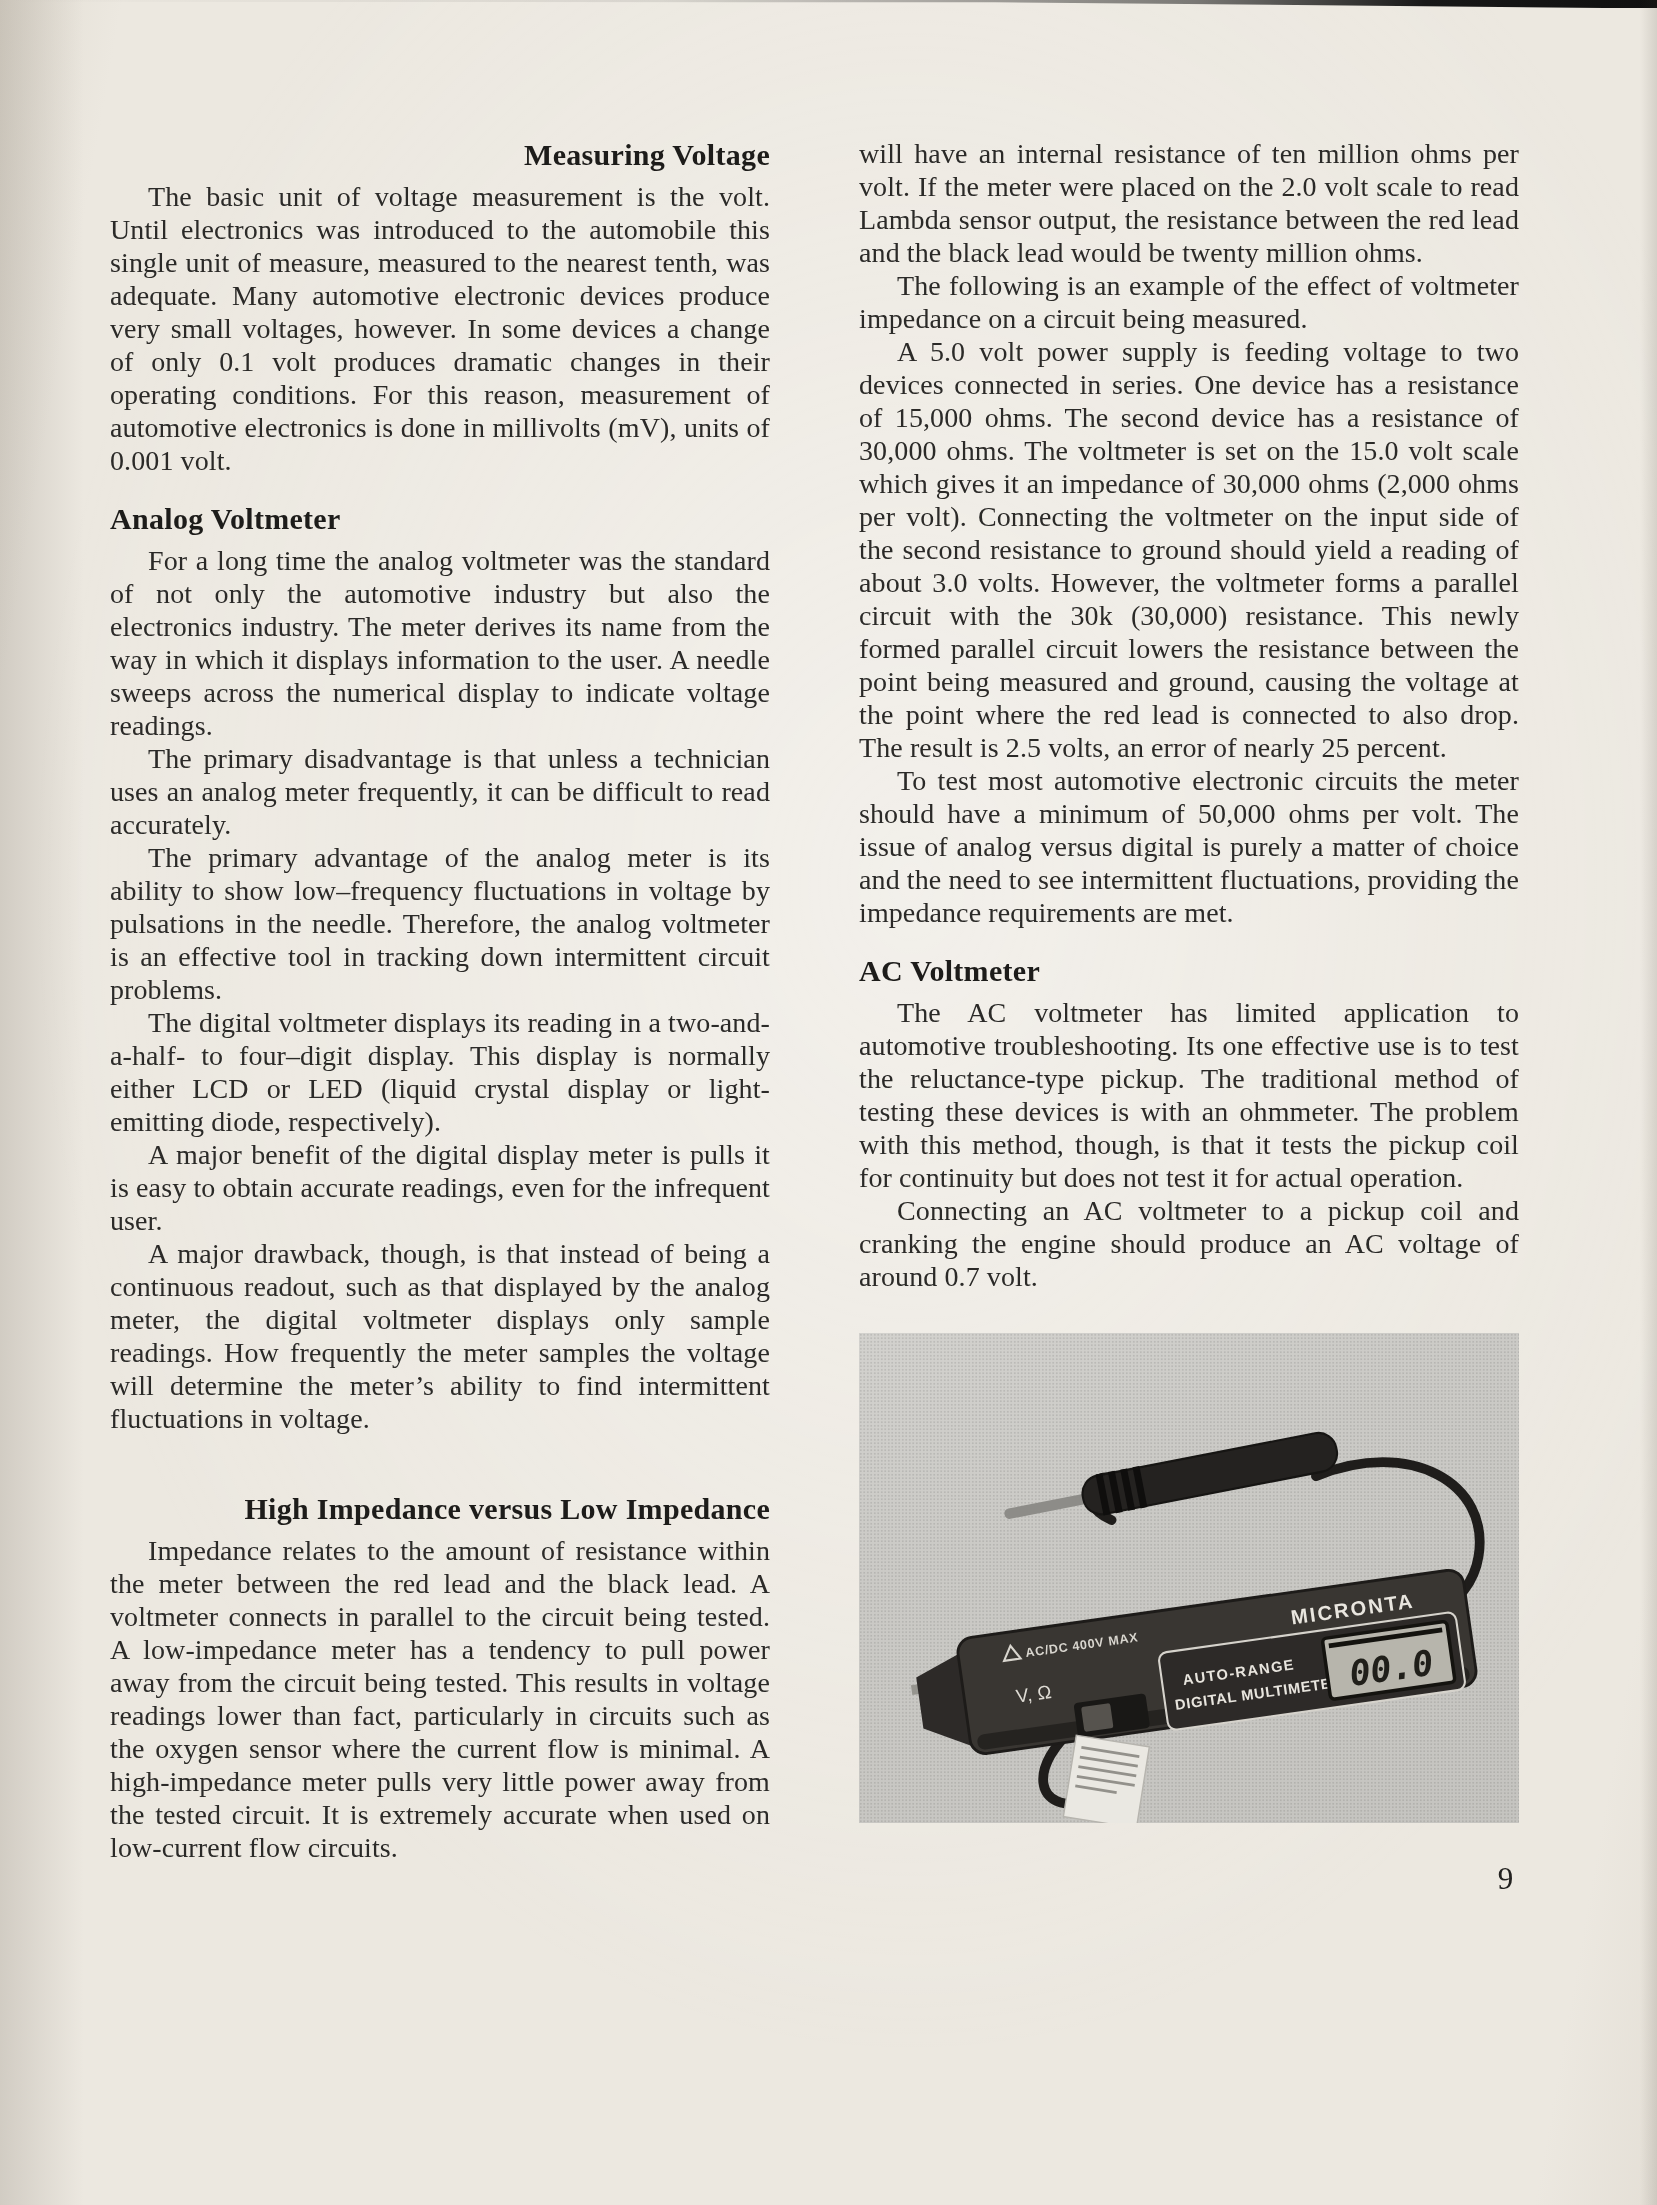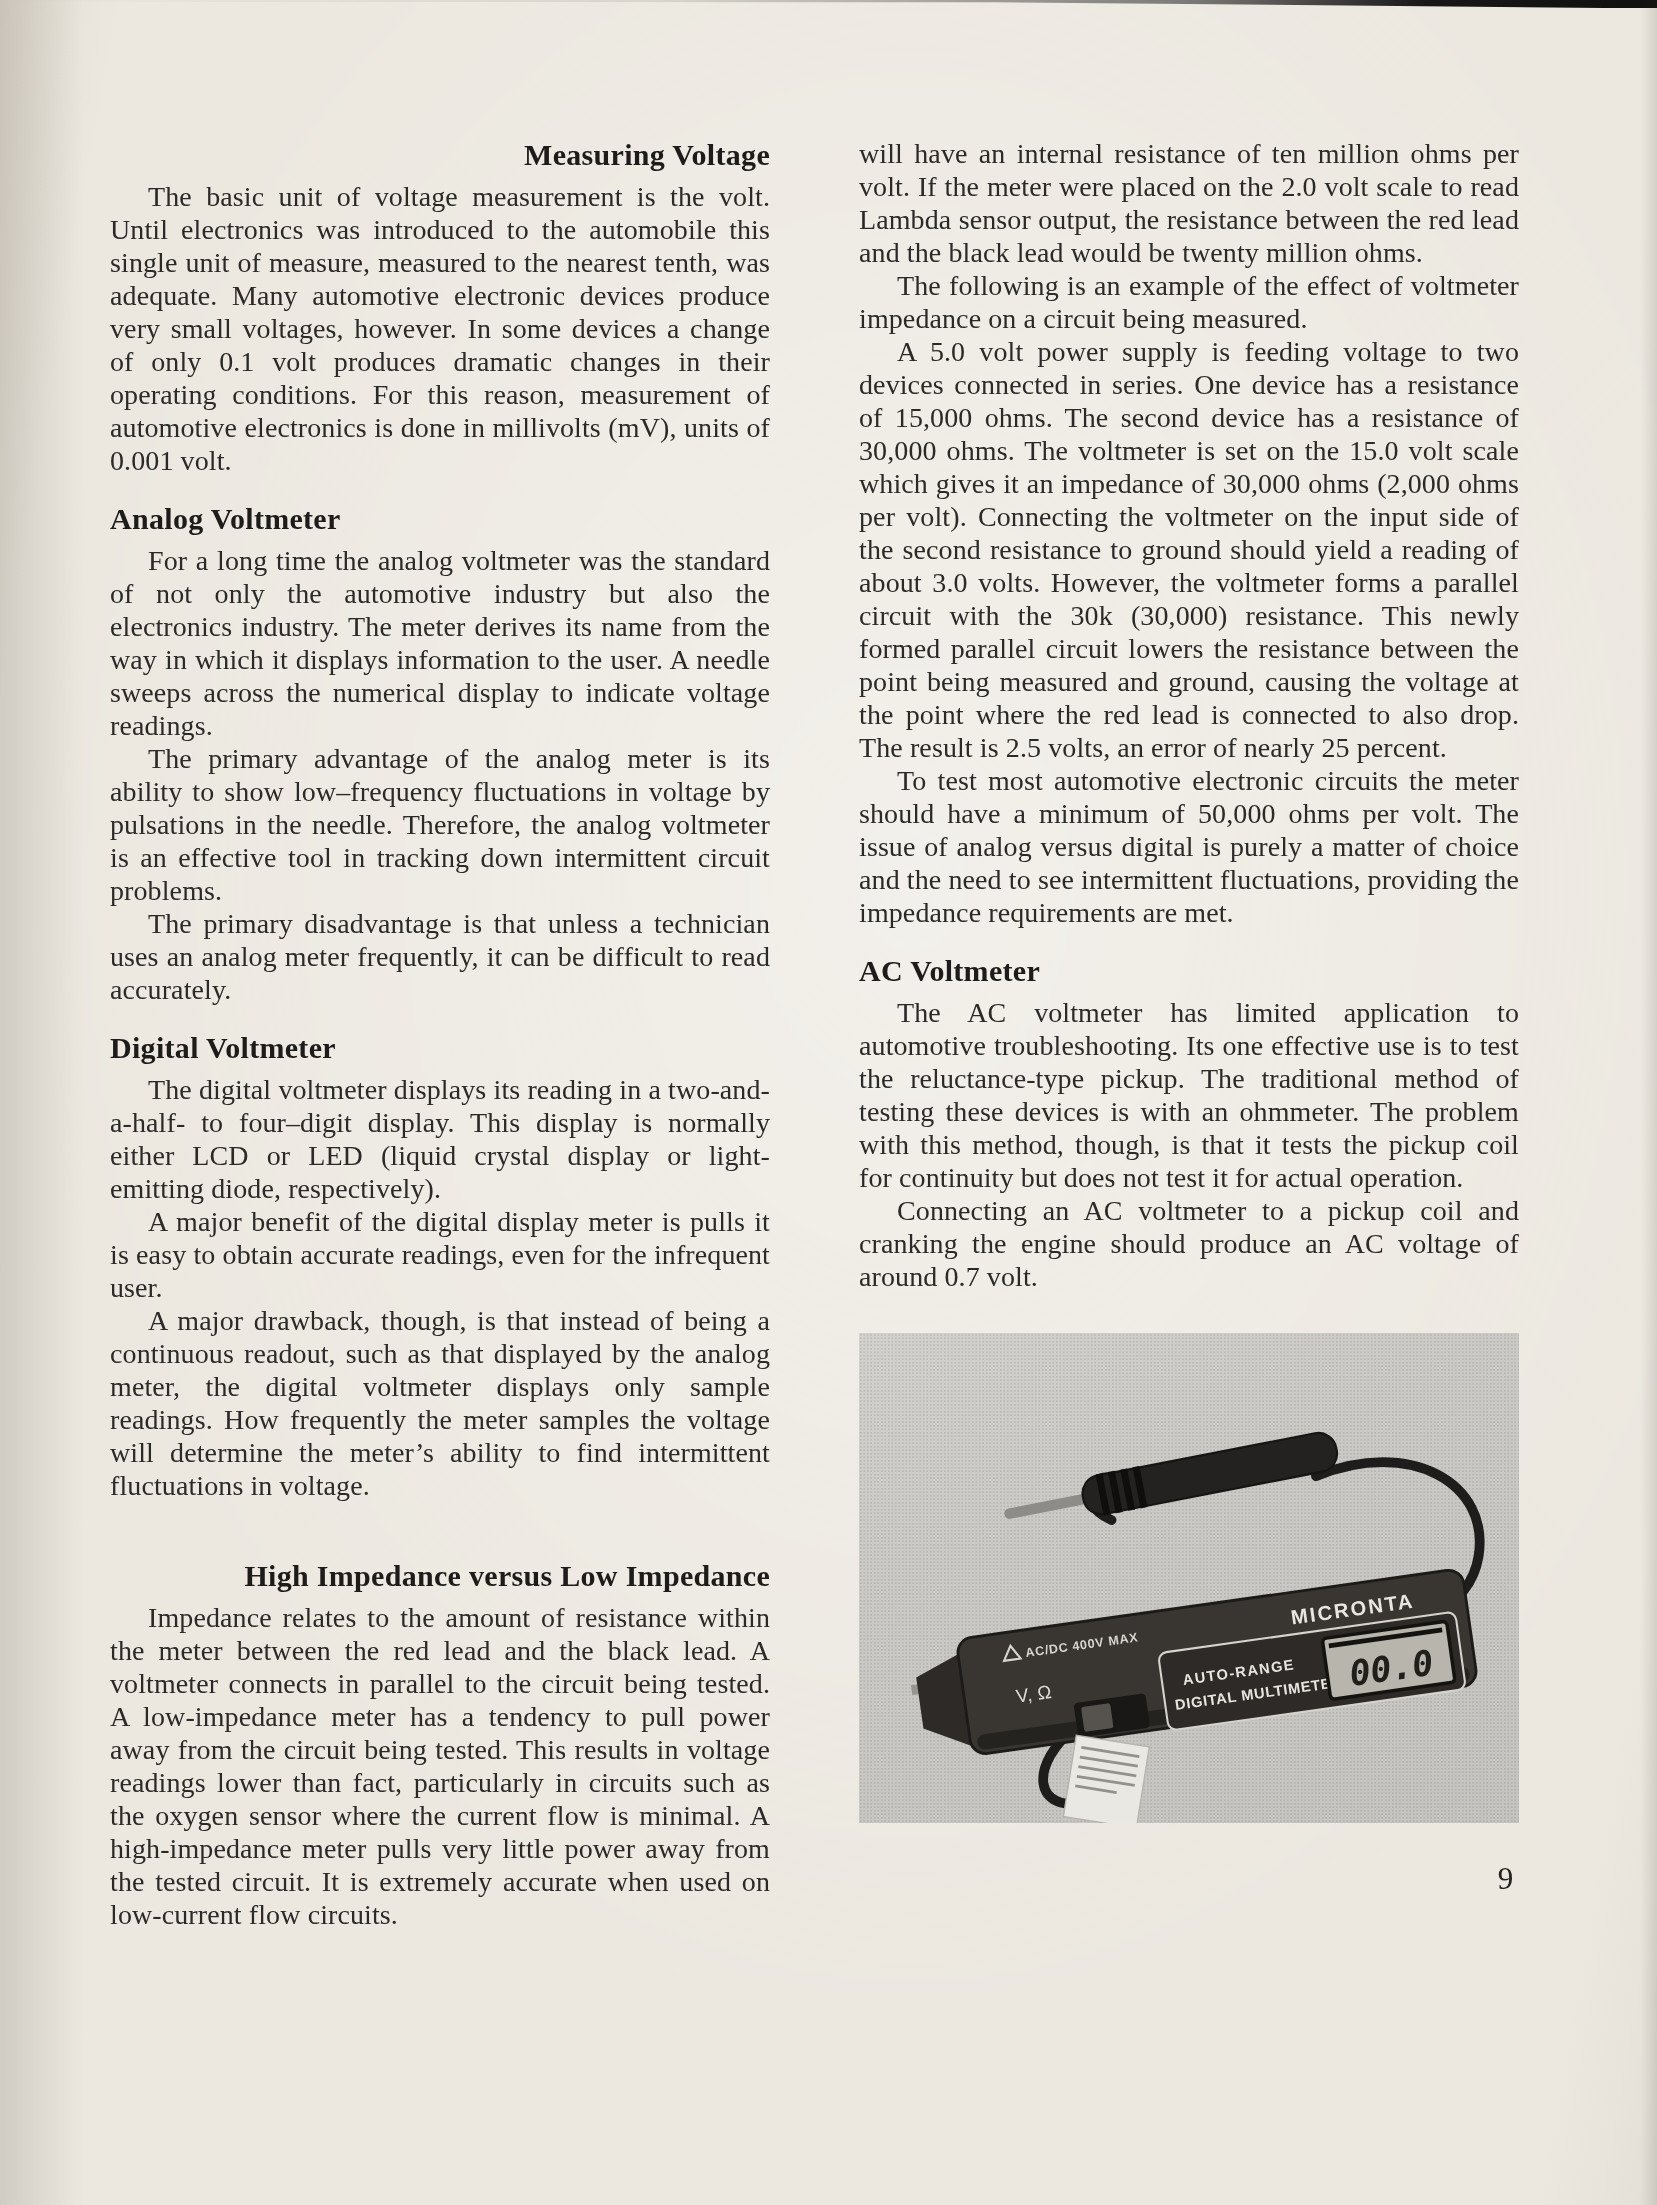--- a/index.html
+++ b/index.html
@@ -68,23 +68,22 @@
 
 <div class="top-edge"></div>
 <div class="gutter-shadow"></div>
 <div class="right-shadow"></div>
 
 <div class="col" id="col-left">
     <h2 class="sec-heading">Measuring Voltage</h2>
     <p class="body-par">The basic unit of voltage measurement is the volt. Until electronics was introduced to the automobile this single unit of measure, measured to the nearest tenth, was adequate. Many automotive electronic devices produce very small voltages, however. In some devices a change of only 0.1 volt produces dramatic changes in their operating conditions. For this reason, measurement of automotive electronics is done in millivolts (mV), units of 0.001 volt.</p>
     <h2 class="sec-heading">Analog Voltmeter</h2>
     <p class="body-par">For a long time the analog voltmeter was the standard of not only the automotive industry but also the electronics industry. The meter derives its name from the way in which it displays information to the user. A needle sweeps across the numerical display to indicate voltage readings.</p>
+    <p class="body-par">The primary disadvantage is that unless a technician uses an analog meter frequently, it can be difficult to read accurately.</p>
     <p class="body-par">The primary advantage of the analog meter is its ability to show low–frequency fluctuations in voltage by pulsations in the needle. Therefore, the analog voltmeter is an effective tool in tracking down intermittent circuit problems.</p>
-    <p class="body-par">The primary disadvantage is that unless a technician uses an analog meter frequently, it can be difficult to read accurately.</p>
-    <h2 class="sec-heading">Digital Voltmeter</h2>
     <p class="body-par">The digital voltmeter displays its reading in a two-and-a-half- to four–digit display. This display is normally either LCD or LED (liquid crystal display or light-emitting diode, respectively).</p>
     <p class="body-par">A major benefit of the digital display meter is pulls it is easy to obtain accurate readings, even for the infrequent user.</p>
     <p class="body-par">A major drawback, though, is that instead of being a continuous readout, such as that displayed by the analog meter, the digital voltmeter displays only sample readings. How frequently the meter samples the voltage will determine the meter’s ability to find intermittent fluctuations in voltage.</p>
     <h2 class="sec-heading gap-large">High Impedance versus Low Impedance</h2>
     <p class="body-par">Impedance relates to the amount of resistance within the meter between the red lead and the black lead. A voltmeter connects in parallel to the circuit being tested. A low-impedance meter has a tendency to pull power away from the circuit being tested. This results in voltage readings lower than fact, particularly in circuits such as the oxygen sensor where the current flow is minimal. A high-impedance meter pulls very little power away from the tested circuit. It is extremely accurate when used on low-current flow circuits.</p>
   </div>
 
 <div class="col" id="col-right">
   <div id="right-sections">
       <p class="body-par no-indent">will have an internal resistance of ten million ohms per volt. If the meter were placed on the 2.0 volt scale to read Lambda sensor output, the resistance between the red lead and the black lead would be twenty million ohms.</p>

